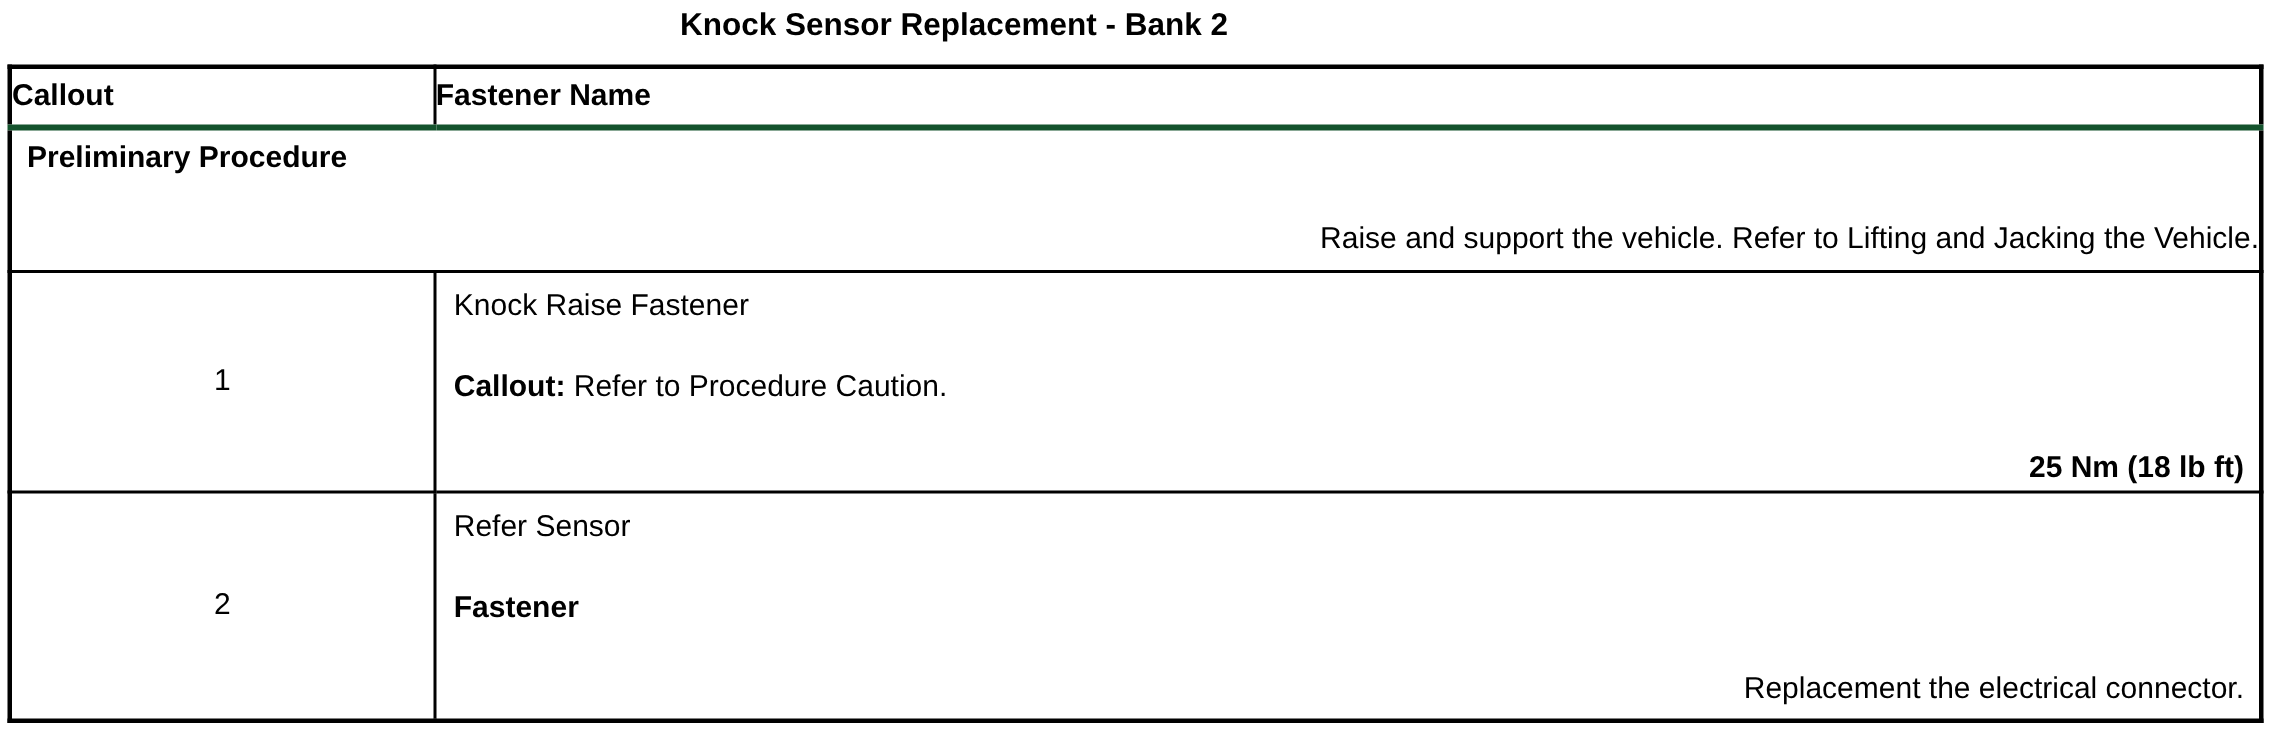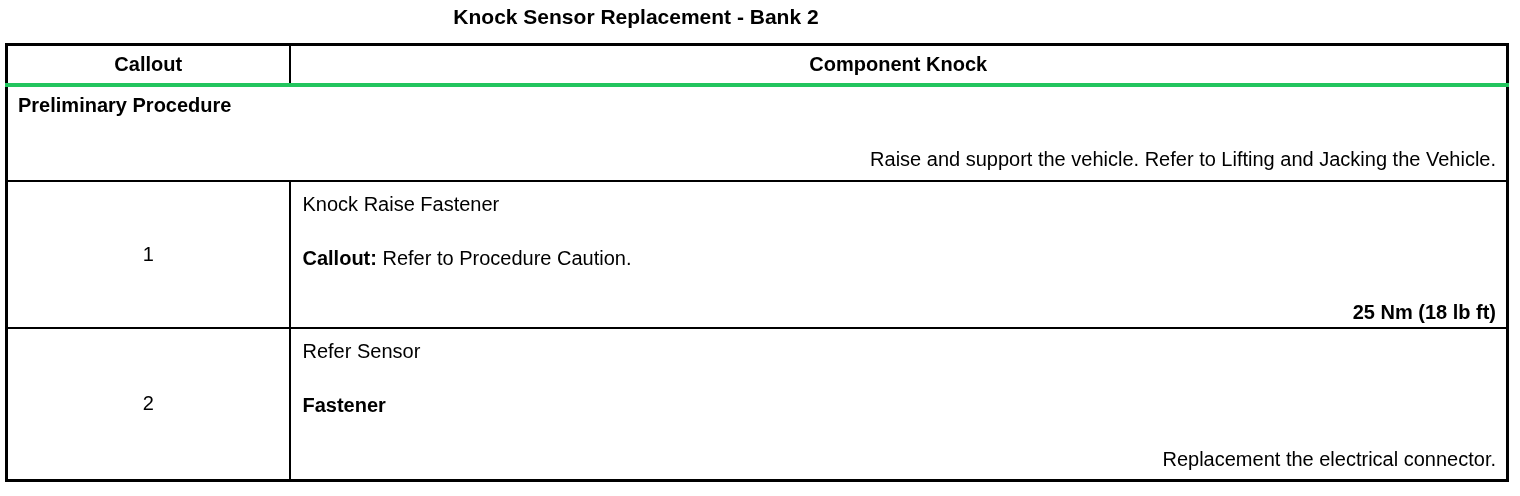--- a/index.html
+++ b/index.html
@@ -32,35 +32,35 @@
     border: 3px solid #000000;
   }
   col.col-callout { width: 283px; }
   th, td {
     border: 2px solid #000000;
     padding: 0;
     font-size: 20px;
   }
   thead th {
     height: 40px;
-    border-bottom: 4px solid #22c55e;
+    border-bottom: 4px solid #14532d;
     font-weight: bold;
-    text-align: center;
+    text-align: left;
     vertical-align: middle;
   }
   td { vertical-align: top; }
   p {
     margin: 0 0 31px 0;
     line-height: 23px;
   }
   p:last-child { margin-bottom: 0; text-align: right; }
   .bold { font-weight: bold; }
   .prelim-cell {
     height: 96px;
-    padding: 7px 10px 0 10px;
+    padding: 7px 0 0 10px;
   }
   .callout-cell {
     text-align: center;
     vertical-align: middle;
   }
   .component-cell {
     padding: 11px 10px 0 12px;
   }
   tr.body-row-1 { height: 147px; }
   tr.body-row-2 { height: 153px; }
@@ -73,21 +73,21 @@
   <div class="doc-title">Knock Sensor Replacement - Bank 2</div>
 
   <table class="callout-table">
     <colgroup>
       <col class="col-callout">
       <col class="col-component">
     </colgroup>
     <thead>
       <tr>
         <th>Callout</th>
-        <th>Component Knock</th>
+        <th>Fastener Name</th>
       </tr>
     </thead>
     <tbody>
       <tr>
         <td colspan="2" class="prelim-cell">
           <p class="bold">Preliminary Procedure</p>
           <p>Raise and support the vehicle. Refer to Lifting and Jacking the Vehicle.</p>
         </td>
       </tr>
 

